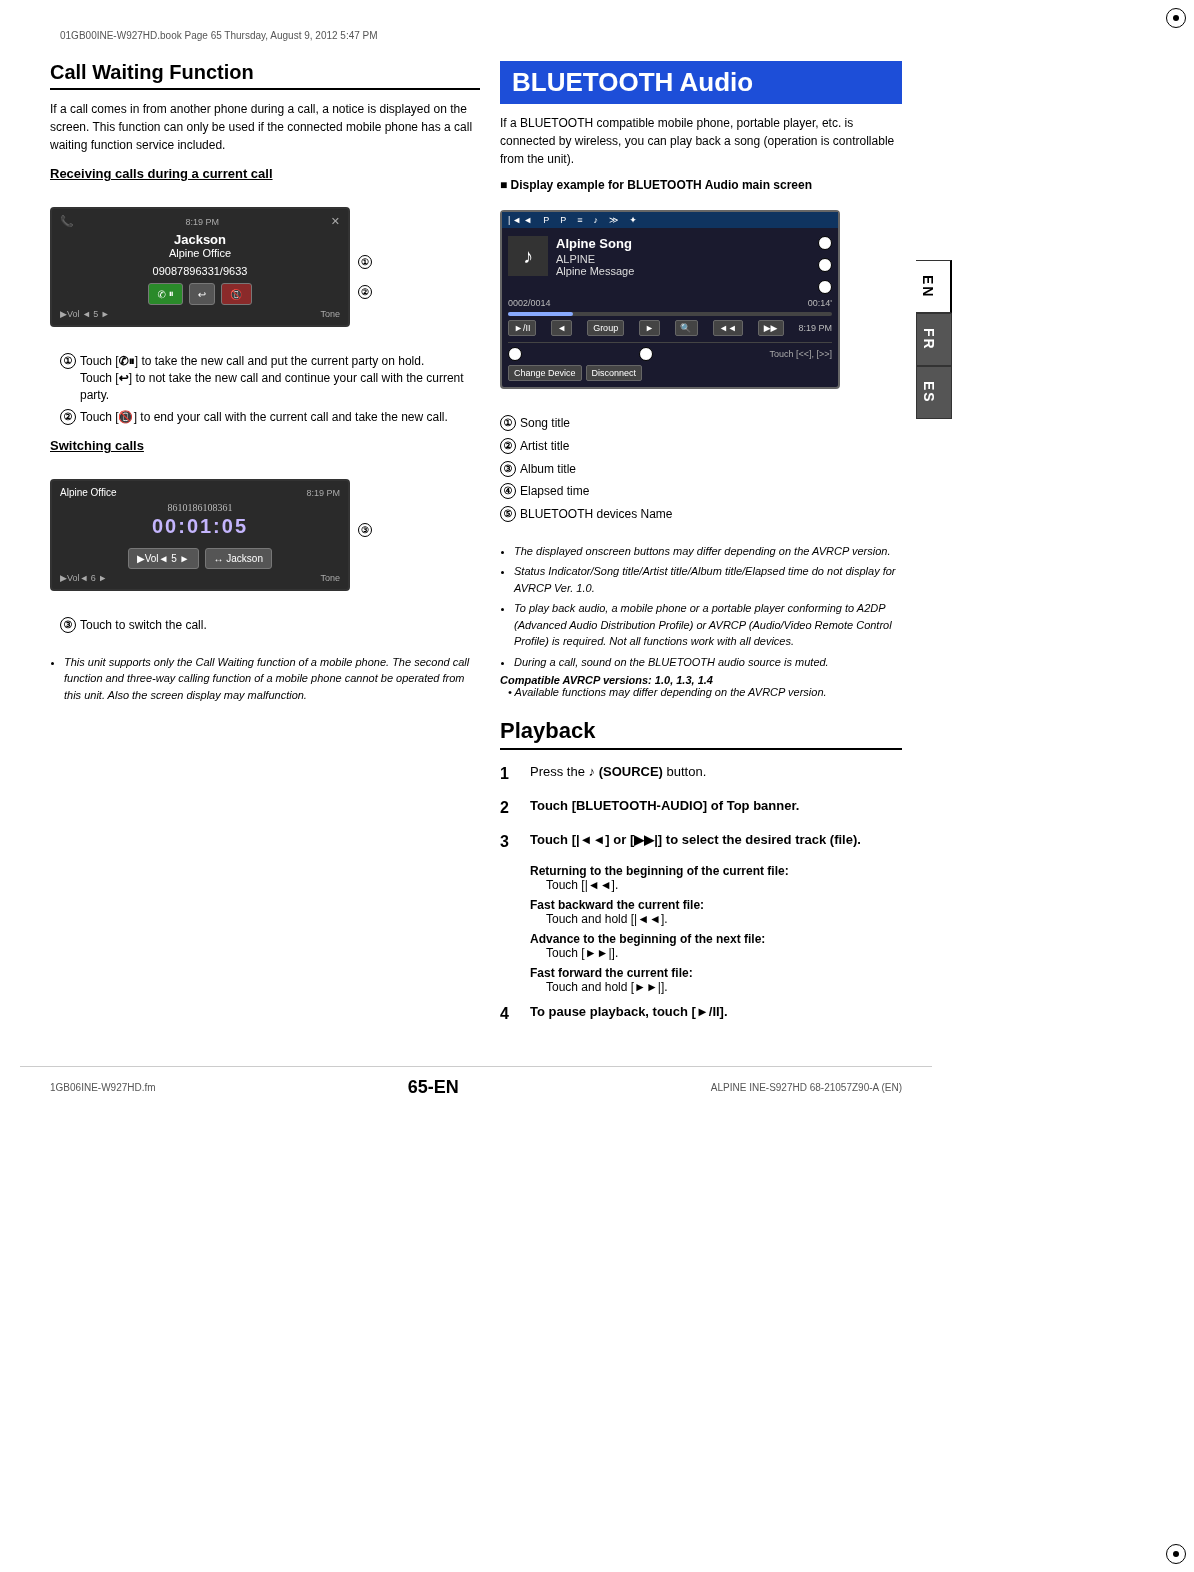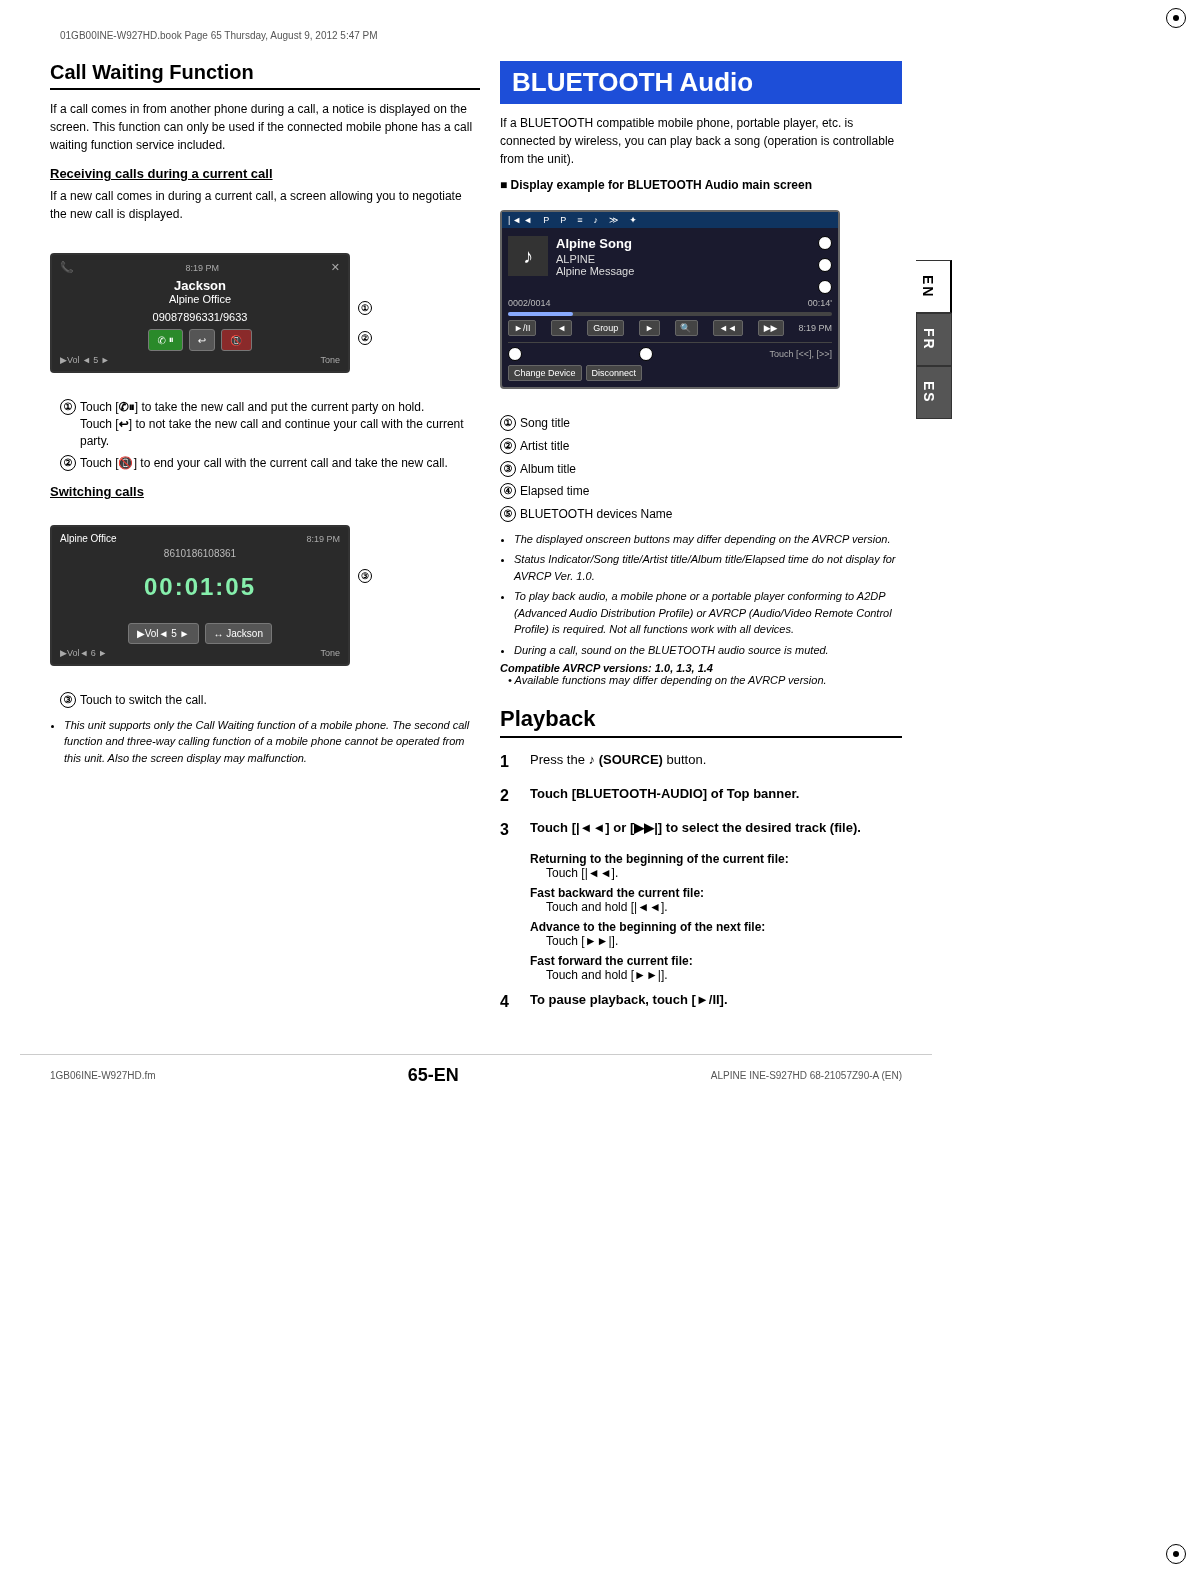--- a/index.html
+++ b/index.html
@@ -182,21 +182,21 @@
     .annot-text {
       flex: 1;
     }
 
     
     .bullet-list {
       font-size: 11px;
       font-style: italic;
       line-height: 1.5;
       padding-left: 14px;
-      margin-top: 8px;
+      margin-top: 20px;
     }
     .bullet-list li {
       margin-bottom: 4px;
       list-style: disc;
     }
 
     
     .bt-screen {
       border: 2px solid #666;
       border-radius: 4px;
@@ -408,21 +408,20 @@
   </div>
 
   <div class="main-content">
 
     <div class="left-col">
       <div class="section-title">Call Waiting Function</div>
 
       <p class="body-text">If a call comes in from another phone during a call, a notice is displayed on the screen. This function can only be used if the connected mobile phone has a call waiting function service included.</p>
 
       <div class="subsection-title">Receiving calls during a current call</div>
-      <p class="body-text">If a new call comes in during a current call, a screen allowing you to negotiate the new call is displayed.</p>
 
       
       <div style="position:relative; margin: 10px 0; display:inline-block;">
         <div class="phone-screen">
           <div class="title-bar">
             <span>📞</span>
             <span style="font-size:9px;color:#aaa;">8:19 PM</span>
             <span style="color:#aaa;">✕</span>
           </div>
           <div class="caller-name">Jackson</div>
@@ -465,22 +464,22 @@
 
       <div class="subsection-title">Switching calls</div>
 
       
       <div style="position:relative; margin: 10px 0; display:inline-block;">
         <div class="phone-screen">
           <div class="title-bar">
             <span style="font-size:10px;">Alpine Office</span>
             <span style="font-size:9px;color:#aaa;">8:19 PM</span>
           </div>
-          <div style="font-size:10px; color:#bbb; text-align:center; margin-bottom:14px;">8610186108361</div>
-          <div style="font-size:24px; font-weight:bold; text-align:center; letter-spacing:2px; color:#86efac; margin-bottom:22px;">00:01:05</div>
+          <div style="font-size:10px; color:#bbb; text-align:center; margin-bottom:2px;font-family:Liberation Serif, serif;">8610186108361</div>
+          <div style="font-size:20px; font-weight:bold; text-align:center; letter-spacing:2px; color:#c4b5fd; margin-bottom:10px;">00:01:05</div>
           <div class="btn-row">
             <div class="phone-btn">
               <span>▶Vol◄ 5 ►</span>
             </div>
             <div class="phone-btn">
               <span>↔ Jackson</span>
             </div>
           </div>
           <div class="status-bar">
             <span>▶Vol◄ 6 ►</span>

